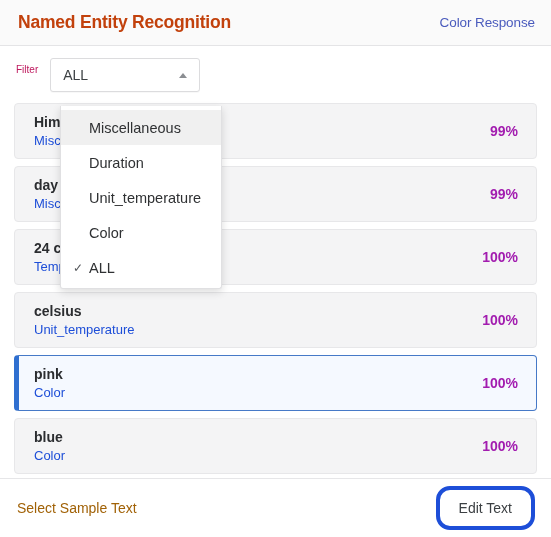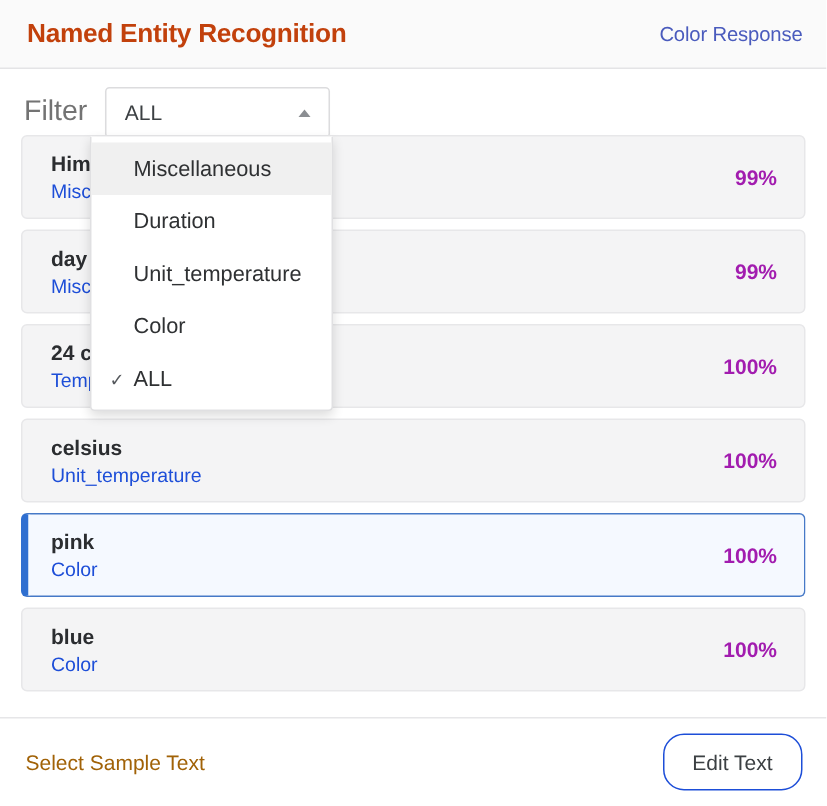--- a/index.html
+++ b/index.html
@@ -43,22 +43,22 @@
   
   .filter-bar {
     position: relative;
     padding: 12px 0 0 16px;
     display: flex;
     align-items: flex-start;
     height: 44px;
     box-sizing: border-box;
   }
   .filter-label {
-    font-size: 19px;
-    color: #737373;
+    font-size: 10px;
+    color: #be185d;
     margin: 6px 12px 0 0;
   }
   .select-box {
     width: 150px;
     height: 34px;
     box-sizing: border-box;
     background: #ffffff;
     border: 1px solid #dcdcde;
     border-radius: 3px;
     display: flex;
@@ -77,21 +77,21 @@
     border-left: 4.5px solid transparent;
     border-right: 4.5px solid transparent;
     border-bottom: 5px solid #8b8e92;
     margin-right: 2px;
   }
 
   
   .dropdown {
     position: absolute;
     left: 60px;
-    top: 91px;
+    top: 106px;
     width: 160px;
     background: #ffffff;
     border: 1px solid #e0e0e2;
     border-top: none;
     border-radius: 0 0 3px 3px;
     box-shadow: 0 3px 8px rgba(0,0,0,0.14);
     z-index: 40;
     padding: 4px 0 3px 0;
   }
   .dd-item {
@@ -113,21 +113,21 @@
     font-size: 12px;
     color: #55585c;
     line-height: 1;
   }
   .dd-check.empty { visibility: hidden; }
 
   
   .list-area {
     position: absolute;
     left: 0;
-    top: 90px;
+    top: 103px;
     width: 551px;
     height: 377px;
     overflow: hidden;
     box-sizing: border-box;
     padding: 0 14px;
   }
   .entity-row {
     position: relative;
     height: 56px;
     box-sizing: border-box;
@@ -186,21 +186,21 @@
     padding: 0 16px 0 17px;
     z-index: 20;
   }
   .footer-link {
     font-size: 14px;
     color: #a16207;
     cursor: pointer;
   }
   .footer-button {
     background: #ffffff;
-    border: 1px solid #1d4ed8;
+    border: 4px solid #1d4ed8;
     border-radius: 14px;
     padding: 10px 19px;
     font-size: 14px;
     color: #3c4043;
     font-family: "Liberation Sans", sans-serif;
     cursor: pointer;
   }
 </style>
 </head>
 <body>

